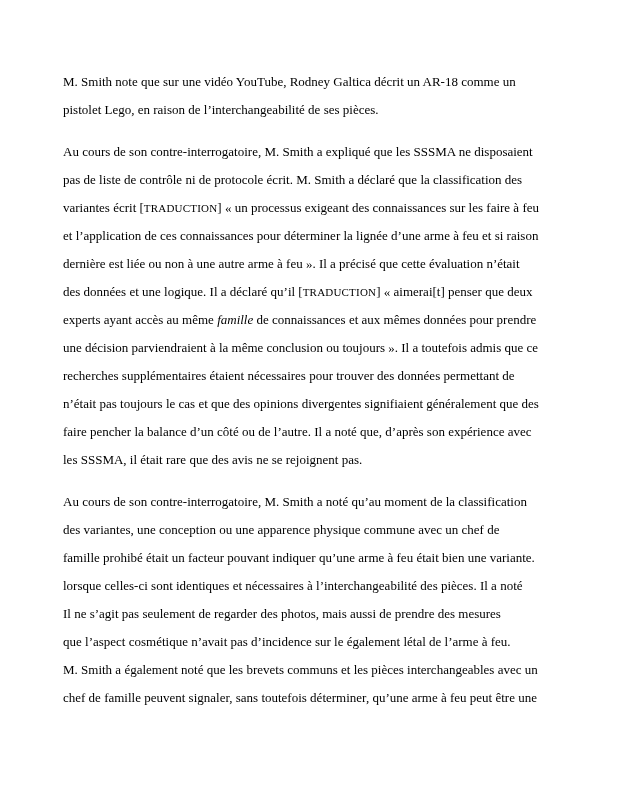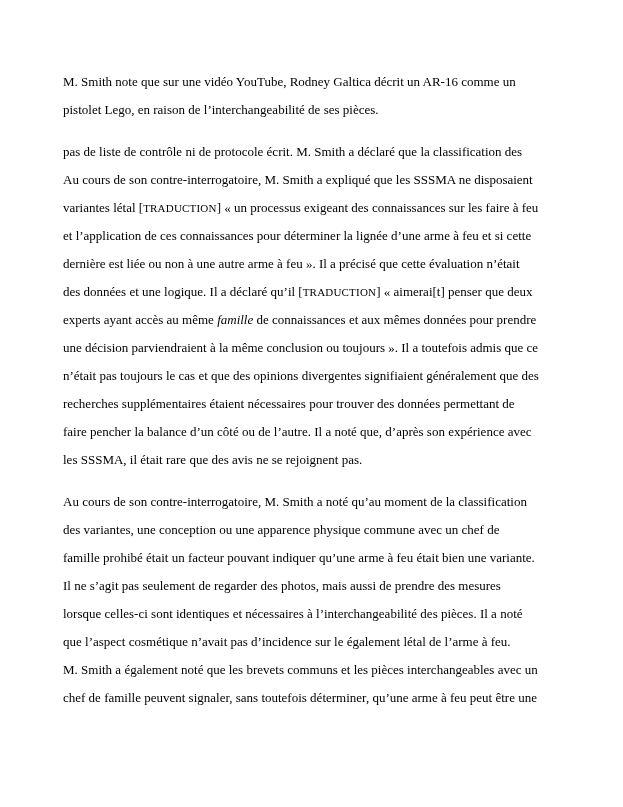--- a/index.html
+++ b/index.html
@@ -38,41 +38,41 @@
     font-size: 11px;
     letter-spacing: 0.2px;
   }
 </style>
 </head>
 <body>
 
 <div class="page" style="background: rgb(255, 255, 255);">
   <div class="doc-body" style="color: rgb(0, 0, 0);">
       <div class="paragraph">
-        <div class="line"><span class="run-n">M. Smith note que sur une vidéo YouTube, Rodney Galtica décrit un AR-16 comme un</span></div>
+        <div class="line"><span class="run-n">M. Smith note que sur une vidéo YouTube, Rodney Galtica décrit un AR-18 comme un</span></div>
         <div class="line"><span class="run-n">pistolet Lego, en raison de l’interchangeabilité de ses pièces.</span></div>
       </div>
       <div class="paragraph">
+        <div class="line"><span class="run-n">Au cours de son contre-interrogatoire, M. Smith a expliqué que les SSSMA ne disposaient</span></div>
         <div class="line"><span class="run-n">pas de liste de contrôle ni de protocole écrit. M. Smith a déclaré que la classification des</span></div>
-        <div class="line"><span class="run-n">Au cours de son contre-interrogatoire, M. Smith a expliqué que les SSSMA ne disposaient</span></div>
-        <div class="line"><span class="run-n">variantes létal [</span><span class="run-sc">TRADUCTION</span><span class="run-n">] « un processus exigeant des connaissances sur les faire à feu</span></div>
-        <div class="line"><span class="run-n">et l’application de ces connaissances pour déterminer la lignée d’une arme à feu et si cette</span></div>
+        <div class="line"><span class="run-n">variantes écrit [</span><span class="run-sc">TRADUCTION</span><span class="run-n">] « un processus exigeant des connaissances sur les faire à feu</span></div>
+        <div class="line"><span class="run-n">et l’application de ces connaissances pour déterminer la lignée d’une arme à feu et si raison</span></div>
         <div class="line"><span class="run-n">dernière est liée ou non à une autre arme à feu ». Il a précisé que cette évaluation n’était</span></div>
         <div class="line"><span class="run-n">des données et une logique. Il a déclaré qu’il [</span><span class="run-sc">TRADUCTION</span><span class="run-n">] « aimerai[t] penser que deux</span></div>
         <div class="line"><span class="run-n">experts ayant accès au même </span><span class="run-i">famille</span><span class="run-n"> de connaissances et aux mêmes données pour prendre</span></div>
         <div class="line"><span class="run-n">une décision parviendraient à la même conclusion ou toujours ». Il a toutefois admis que ce</span></div>
+        <div class="line"><span class="run-n">recherches supplémentaires étaient nécessaires pour trouver des données permettant de</span></div>
         <div class="line"><span class="run-n">n’était pas toujours le cas et que des opinions divergentes signifiaient généralement que des</span></div>
-        <div class="line"><span class="run-n">recherches supplémentaires étaient nécessaires pour trouver des données permettant de</span></div>
         <div class="line"><span class="run-n">faire pencher la balance d’un côté ou de l’autre. Il a noté que, d’après son expérience avec</span></div>
         <div class="line"><span class="run-n">les SSSMA, il était rare que des avis ne se rejoignent pas.</span></div>
       </div>
       <div class="paragraph">
         <div class="line"><span class="run-n">Au cours de son contre-interrogatoire, M. Smith a noté qu’au moment de la classification</span></div>
         <div class="line"><span class="run-n">des variantes, une conception ou une apparence physique commune avec un chef de</span></div>
         <div class="line"><span class="run-n">famille prohibé était un facteur pouvant indiquer qu’une arme à feu était bien une variante.</span></div>
+        <div class="line"><span class="run-n">lorsque celles-ci sont identiques et nécessaires à l’interchangeabilité des pièces. Il a noté</span></div>
         <div class="line"><span class="run-n">Il ne s’agit pas seulement de regarder des photos, mais aussi de prendre des mesures</span></div>
-        <div class="line"><span class="run-n">lorsque celles-ci sont identiques et nécessaires à l’interchangeabilité des pièces. Il a noté</span></div>
         <div class="line"><span class="run-n">que l’aspect cosmétique n’avait pas d’incidence sur le également létal de l’arme à feu.</span></div>
         <div class="line"><span class="run-n">M. Smith a également noté que les brevets communs et les pièces interchangeables avec un</span></div>
         <div class="line"><span class="run-n">chef de famille peuvent signaler, sans toutefois déterminer, qu’une arme à feu peut être une</span></div>
       </div>
     </div>
 </div>
 
 </body></html>

